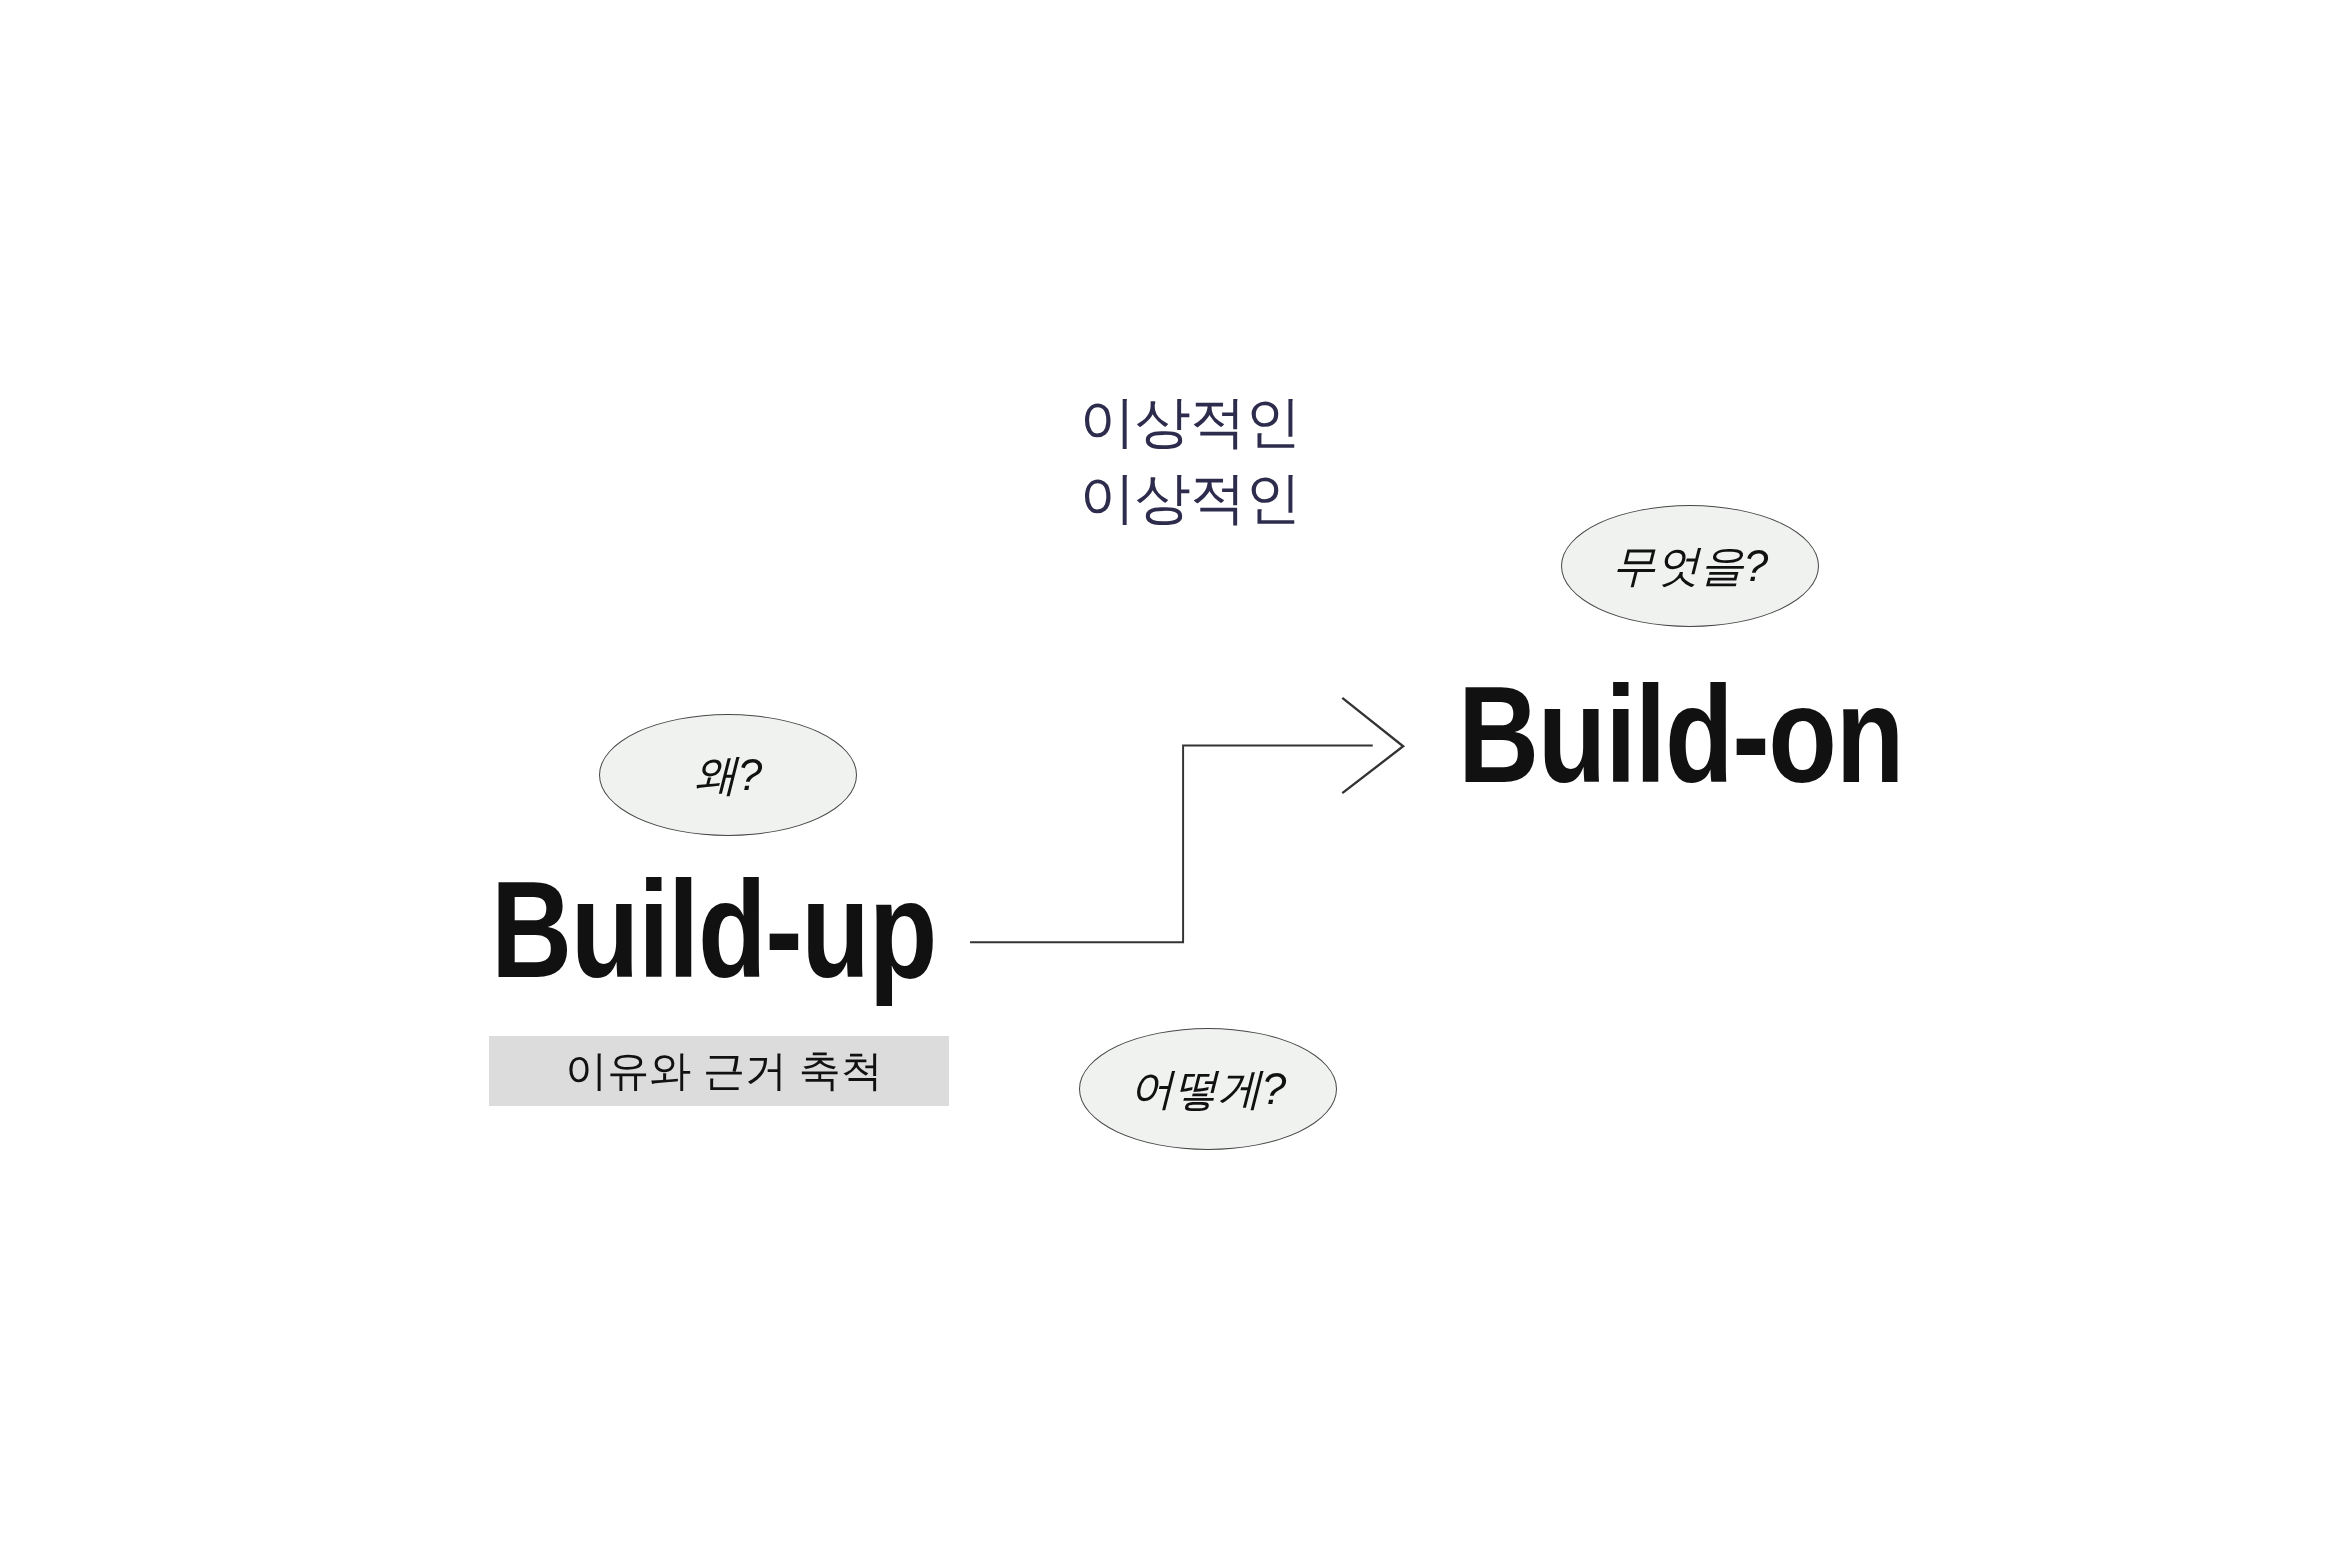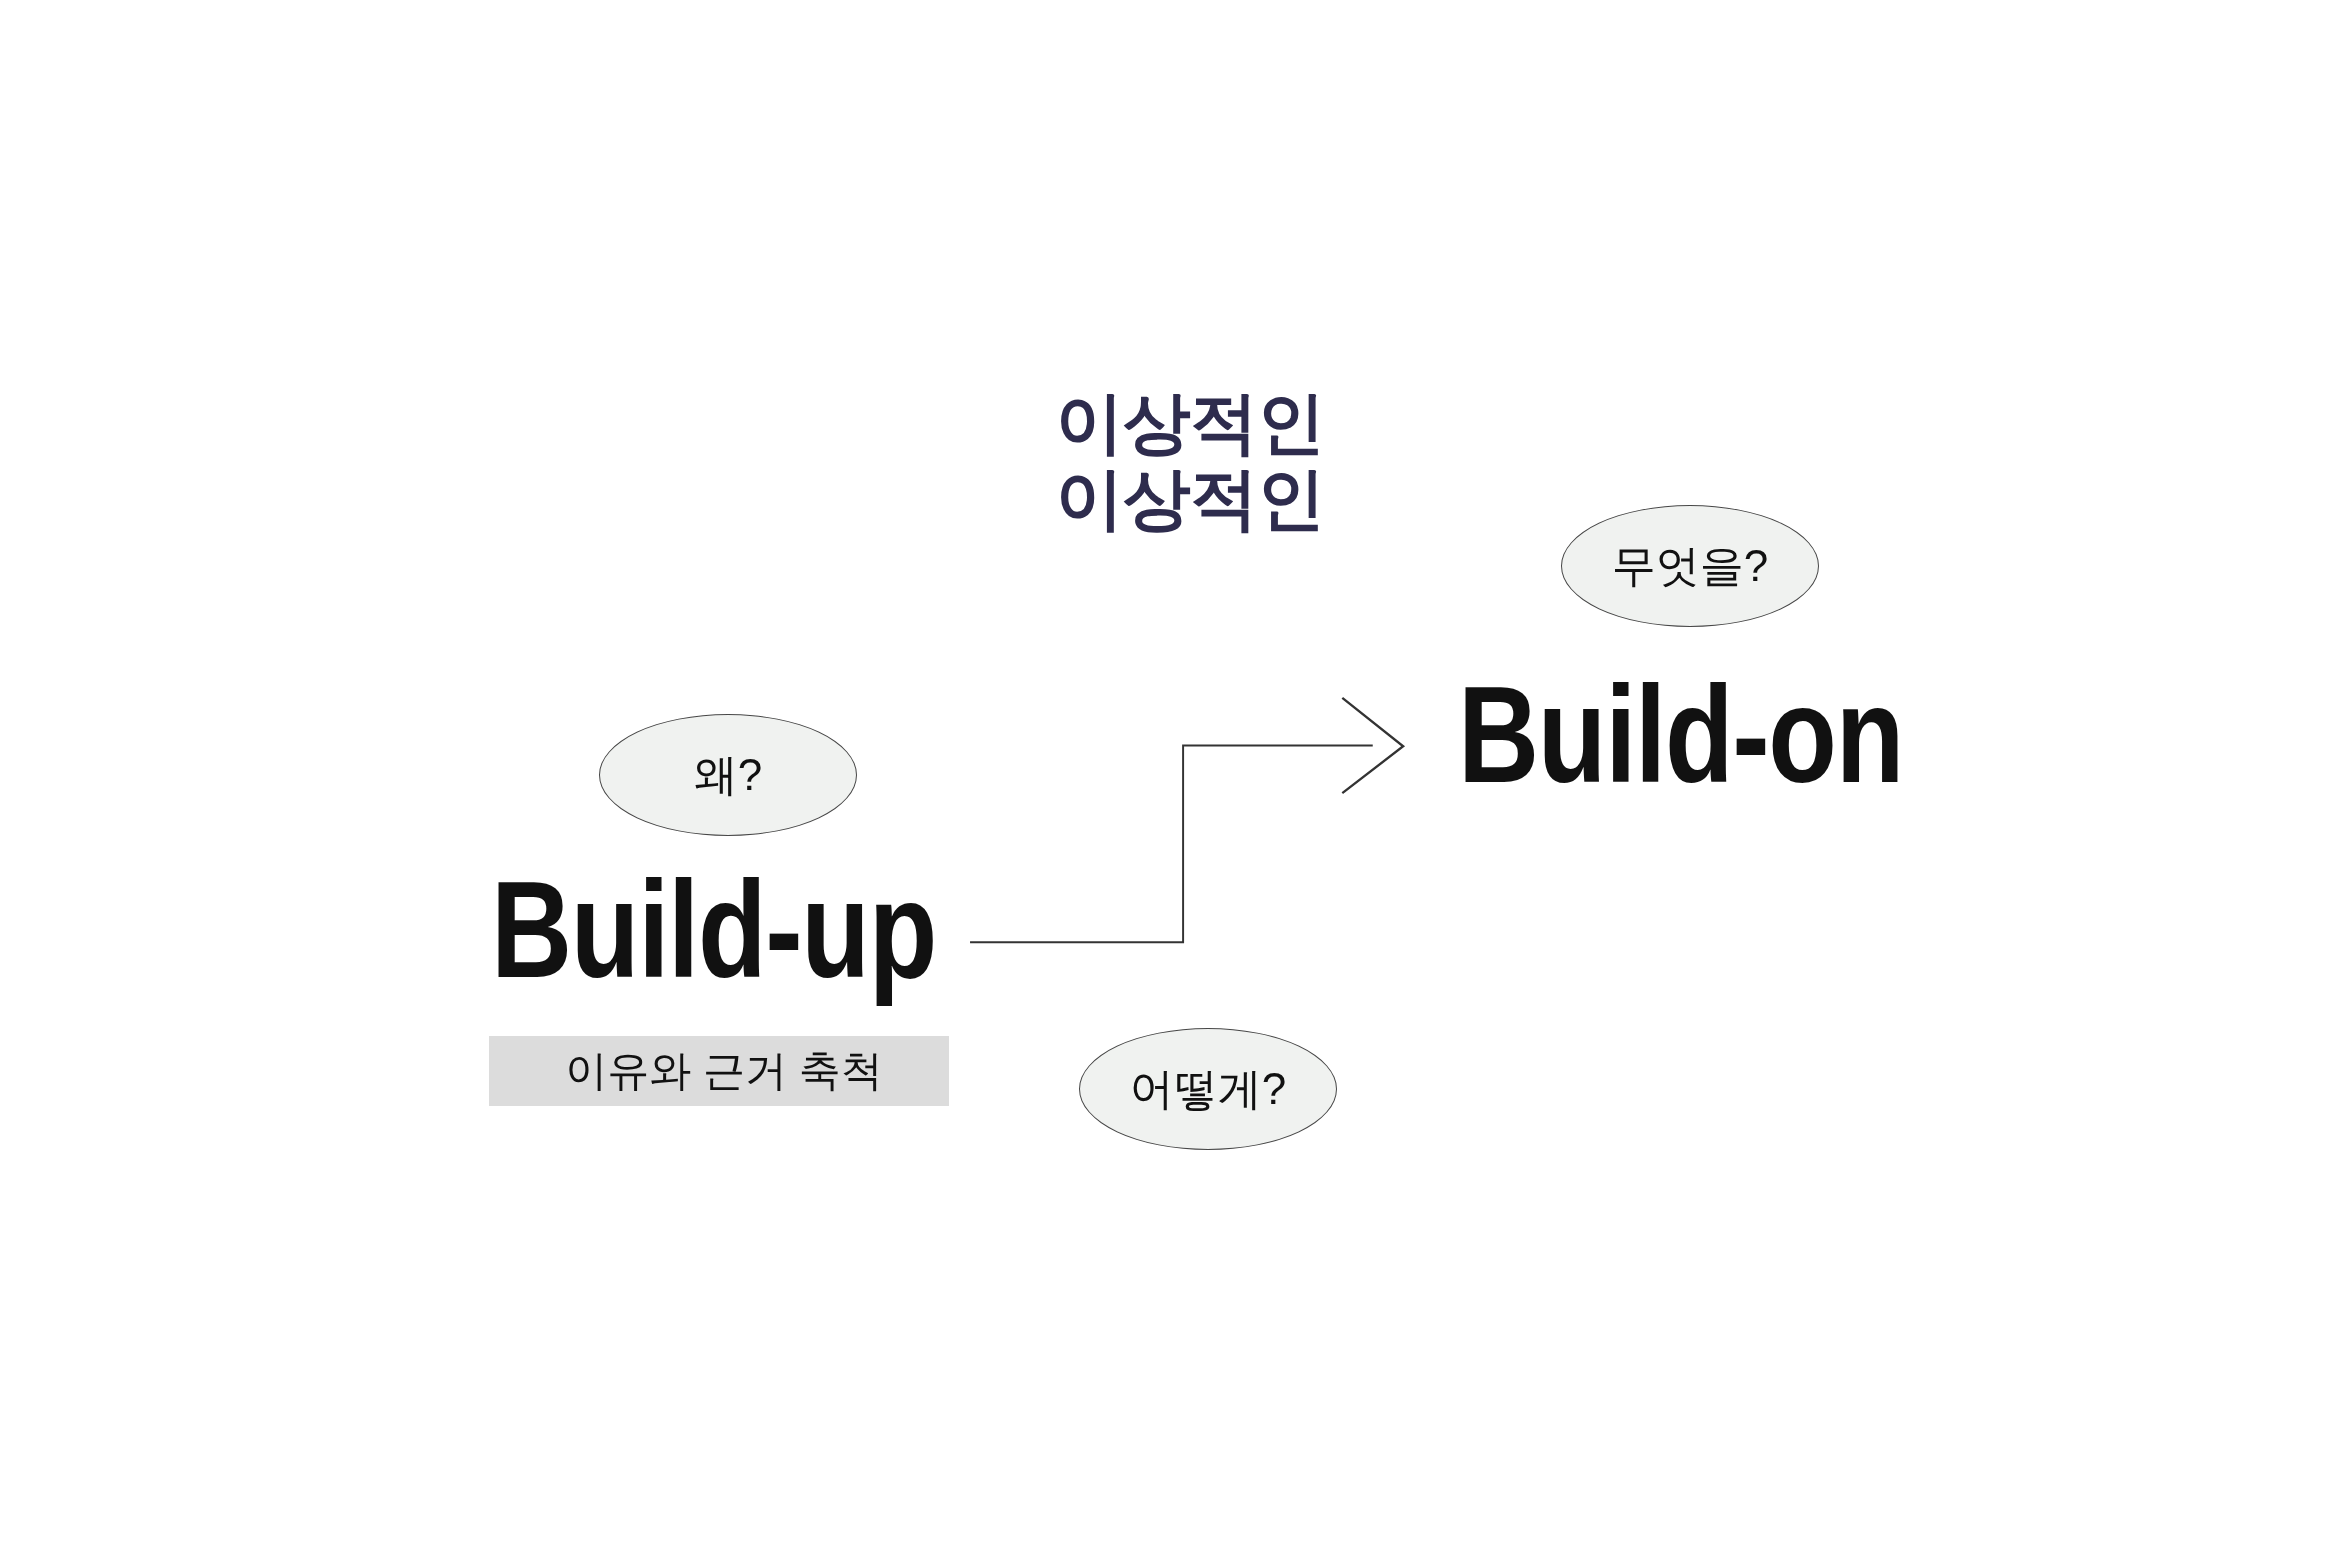--- a/index.html
+++ b/index.html
@@ -21,38 +21,39 @@
   }
   .arrow-layer{
     position:absolute;left:0;top:0;width:2342px;height:1562px;
     pointer-events:none;
   }
   .title{
     position:absolute;
     left:1190px;top:384px;
     transform:translateX(-50%);
     text-align:center;
-    font-size:68px;
-    font-weight:700;
+    font-size:56px;
+    font-weight:400;
     line-height:76px;
     letter-spacing:-0.8px;
     color:var(--title-color);
     white-space:nowrap;
   }
   .bubble{
     position:absolute;
     width:258px;height:122px;
     border-radius:50%;
     background:var(--bubble-fill);
     border:1.6px solid var(--bubble-border);
     box-sizing:border-box;
     display:flex;align-items:center;justify-content:center;
     font-size:44px;
     color:var(--ink);
     white-space:nowrap;
+    font-style:italic;
   }
   .bubble-why{left:599px;top:714px;}
   .bubble-what{left:1561px;top:505px;}
   .bubble-how{left:1079px;top:1028px;justify-content:center;}
   .big-label{
     position:absolute;
     font-family:"Liberation Sans", sans-serif;
     font-weight:700;
     font-size:137px;
     line-height:1;

